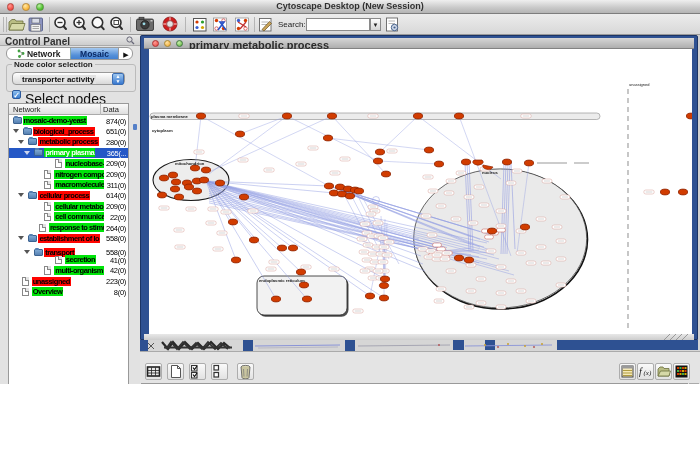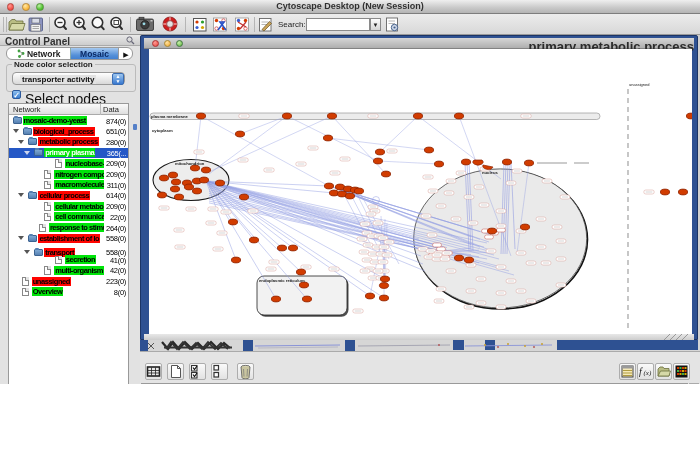--- a/index.html
+++ b/index.html
@@ -47,21 +47,21 @@
 .fold:before{content:"";position:absolute;left:0;top:-2px;width:4px;height:2px;background:#5580b2;border-radius:1px 1px 0 0;}
 .page{position:absolute;top:1px;width:7px;height:8.5px;background:#fff;border:1px solid #888;}
 .page:before{content:"";position:absolute;right:-1px;top:-1px;width:3px;height:3px;background:#e2e2e2;border-left:1px solid #888;border-bottom:1px solid #888;}
 
 #status{left:0;top:461px;width:700px;height:13px;background:linear-gradient(#e3e3e3,#cfcfcf);border-top:1px solid #aaa;font-size:6.2px;color:#333;}
 #status span{position:absolute;top:4px;letter-spacing:-0.3px;}
 
 #desk{left:140px;top:35px;width:560px;height:317px;background:#cfcfcf;}
 #win{position:absolute;left:0;top:0;width:558px;height:305px;background:#2e5192;border:1px solid #1c3566;border-radius:2px 2px 0 0;}
 #wtitle{position:absolute;left:3px;top:2px;width:550px;height:10.5px;background:linear-gradient(#d6d6d6,#aeaeae);border-bottom:1px solid #828282;}
-#wtitle .t{position:absolute;left:45px;right:0;top:0.5px;text-align:right;font-size:13px;font-weight:bold;color:#2b2b2b;}
+#wtitle .t{position:absolute;left:45px;right:0;top:0.5px;text-align:left;font-size:11px;font-weight:bold;color:#2b2b2b;}
 .wl{position:absolute;top:2px;width:7px;height:7px;border-radius:50%;}
 #wcanvas{position:absolute;left:8px;top:13px;width:543px;height:285px;background:#fff;overflow:hidden;}
 #wbottom{position:absolute;left:3px;top:298px;width:550px;height:6px;background:linear-gradient(#e8e8e8,#cdcdcd);}
 
 #slivers{position:absolute;left:0;top:305px;width:560px;height:12px;background:#d6d6d6;}
 
 #dp{left:140px;top:352px;width:560px;height:106px;background:#e4e4e4;}
 #dphead{position:absolute;left:0;top:0;width:560px;height:9.5px;background:linear-gradient(#e0e0e0,#c8c8c8);border-bottom:1px solid #aaa;}
 #dphead .t{position:absolute;left:3px;top:0.5px;font-size:7.5px;font-weight:bold;color:#222;}
 .dbtn{position:absolute;top:11px;width:17px;height:17px;border:1px solid #adadad;border-radius:2px;background:linear-gradient(#fafafa,#e2e2e2);}

